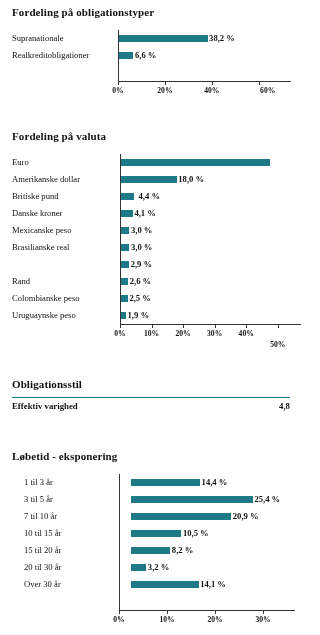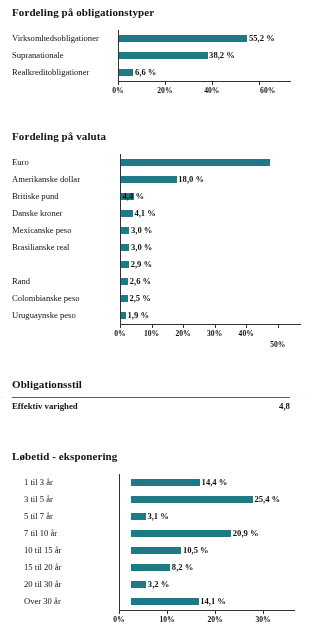--- a/index.html
+++ b/index.html
@@ -116,25 +116,20 @@
   }
 </style>
 </head>
 <body>
 
 <div class="page">
 
   <div class="chart" style="top:6px;">
     <div class="section-title" style="position:absolute;left:12px;top:0;">Fordeling på obligationstyper</div>
     <div id="chart0-rows" class="rows" style="position:absolute;left:0;top:24px;width:301px;">
-        <div class="row">
-          <div class="cat-label">Virksomhedsobligationer</div>
-          <div class="bar" style="left: 118px; width: 129.444px; background: rgb(29, 122, 134);"></div>
-          <div class="val-label" style="left: 247.444px;">55,2 %</div>
-        </div>
         <div class="row">
           <div class="cat-label">Supranationale</div>
           <div class="bar" style="left: 118px; width: 89.579px; background: rgb(29, 122, 134);"></div>
           <div class="val-label" style="left: 207.579px;">38,2 %</div>
         </div>
         <div class="row">
           <div class="cat-label">Realkreditobligationer</div>
           <div class="bar" style="left: 118px; width: 15.477px; background: rgb(29, 122, 134);"></div>
           <div class="val-label" style="left: 133.477px;">6,6 %</div>
         </div>
@@ -162,21 +157,21 @@
           <div class="val-label" style="left: 269.862px; margin-left: 36px;">47,5 %</div>
         </div>
         <div class="row">
           <div class="cat-label">Amerikanske dollar</div>
           <div class="bar" style="left: 120px; width: 56.79px; background: rgb(29, 122, 134);"></div>
           <div class="val-label" style="left: 176.79px;">18,0 %</div>
         </div>
         <div class="row">
           <div class="cat-label">Britiske pund</div>
           <div class="bar" style="left: 120px; width: 13.882px; background: rgb(29, 122, 134);"></div>
-          <div class="val-label" style="left: 121px;">4,4 %</div>
+          <div class="val-label" style="left: 137px;">4,4 %</div>
         </div>
         <div class="row">
           <div class="cat-label">Danske kroner</div>
           <div class="bar" style="left: 120px; width: 12.9355px; background: rgb(29, 122, 134);"></div>
           <div class="val-label" style="left: 132.935px;">4,1 %</div>
         </div>
         <div class="row">
           <div class="cat-label">Mexicanske peso</div>
           <div class="bar" style="left: 120px; width: 9.465px; background: rgb(29, 122, 134);"></div>
           <div class="val-label" style="left: 129.465px;">3,0 %</div>
@@ -238,25 +233,20 @@
           <div class="cat-label">1 til 3 år</div>
           <div class="bar" style="left: 119px; width: 69.12px; background: rgb(29, 122, 134);"></div>
           <div class="val-label" style="left: 188.12px;">14,4 %</div>
         </div>
         <div class="row">
           <div class="cat-label">3 til 5 år</div>
           <div class="bar" style="left: 119px; width: 121.92px; background: rgb(29, 122, 134);"></div>
           <div class="val-label" style="left: 240.92px;">25,4 %</div>
         </div>
         <div class="row">
-          <div class="cat-label">5 til 7 år</div>
-          <div class="bar" style="left: 119px; width: 14.88px; background: rgb(29, 122, 134);"></div>
-          <div class="val-label" style="left: 133.88px;">3,1 %</div>
-        </div>
-        <div class="row">
           <div class="cat-label">7 til 10 år</div>
           <div class="bar" style="left: 119px; width: 100.32px; background: rgb(29, 122, 134);"></div>
           <div class="val-label" style="left: 219.32px;">20,9 %</div>
         </div>
         <div class="row">
           <div class="cat-label">10 til 15 år</div>
           <div class="bar" style="left: 119px; width: 50.4px; background: rgb(29, 122, 134);"></div>
           <div class="val-label" style="left: 169.4px;">10,5 %</div>
         </div>
         <div class="row">

